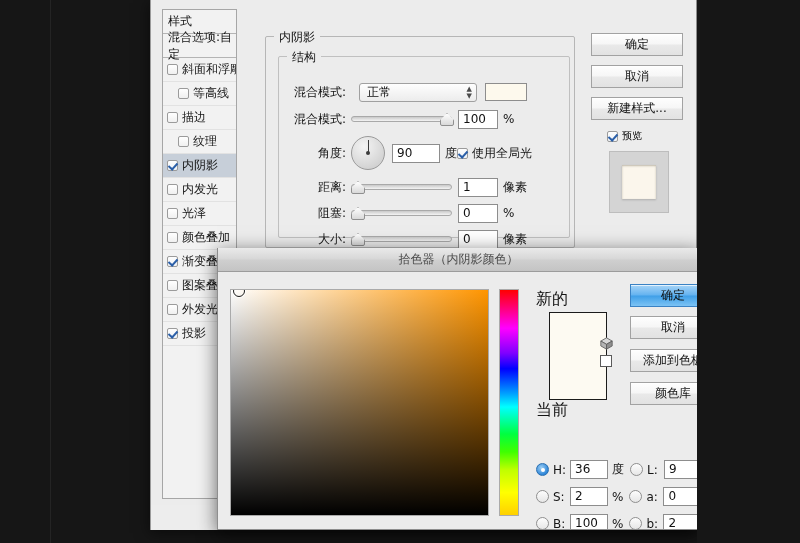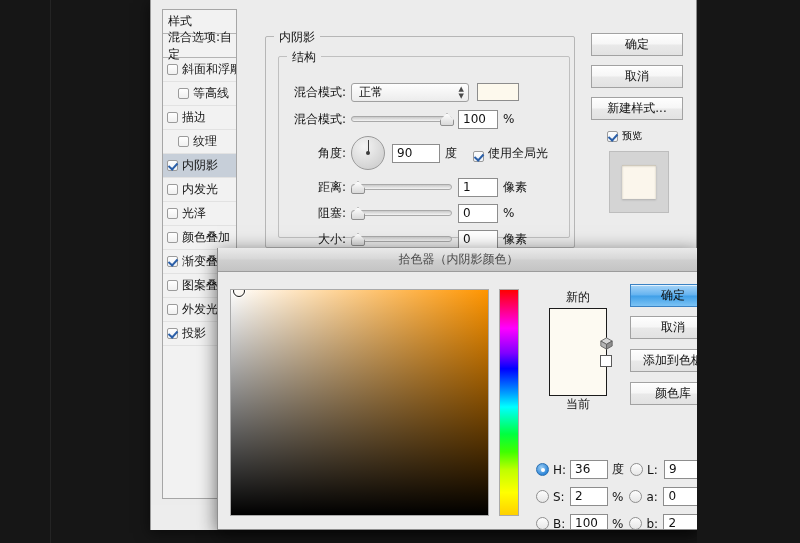--- a/index.html
+++ b/index.html
@@ -190,21 +190,21 @@
   #hue-strip {
     position: absolute; left: 281px; top: 17px; width: 20px; height: 227px;
     border: 1px solid #aaaaaa;
     background: linear-gradient(to bottom,
       #ff0000 0%, #ff00ff 17%, #8000ff 28%, #0000ff 35%,
       #00a0ff 46%, #00ffff 52%, #00ff40 64%, #40ff00 72%,
       #c0ff00 80%, #ffff00 90%, #ffd000 100%);
   }
 
   #swatch-block { position: absolute; left: 318px; top: 17px; width: 84px; }
-  .sw-cap { font-size: 12px; color: #141414; text-align: center; }
+  .sw-cap { font-size: 16px; color: #141414; text-align: left; }
   #new-current {
     margin: 2px auto 0; width: 58px; height: 88px;
     border: 1.5px solid #1b1b1b;
   }
   #new-current .half { width: 100%; height: 50%; }
   #gamut-cube {
     position: absolute; left: 64px; top: 48px; width: 13px; height: 13px;
   }
   #web-square {
     position: absolute; left: 64px; top: 66px; width: 12px; height: 12px;
@@ -307,21 +307,21 @@
       </div>
 
       <div id="inner-shadow-group">
         <span class="grp-title">内阴影</span>
 
         <div id="structure-group">
           <span class="grp-title">结构</span>
 
           <div class="fld-row" style="top:24px;">
             <span class="fld-label">混合模式:</span>
-            <span class="combo" style="width:118px;">
+            <span class="combo" style="width:118px;margin-left:8px;">
               <span>正常</span>
               <span class="arrows">
                   <span>▲</span>
                   <span>▼</span>
                 </span>
             </span>
             <span class="swatch-sm" style="background: rgb(253, 249, 237);"></span>
           </div>
 
           <div class="fld-row" style="top:51px;">
@@ -335,21 +335,21 @@
           </div>
 
           <div class="fld-row" style="top:76px; height:40px;">
             <span class="fld-label">角度:</span>
             <span class="dial">
               <span class="needle"></span>
               <span class="hub"></span>
             </span>
             <span class="numbox" style="width:48px; margin-left:7px;">90</span>
             <span class="unit">度</span>
-            <span class="mini-check" style="margin-left:16px;align-items:flex-end;">
+            <span class="mini-check" style="margin-left:0;">
               <span class="cb checked"></span>
               <span>使用全局光</span>
             </span>
           </div>
 
           <div class="fld-row" style="top:119px;">
             <span class="fld-label">距离:</span>
             <span class="slider" style="width:101px;">
               <span class="track" style="width:101px;"></span>
               <span class="thumb" style="left:0px;"></span>

